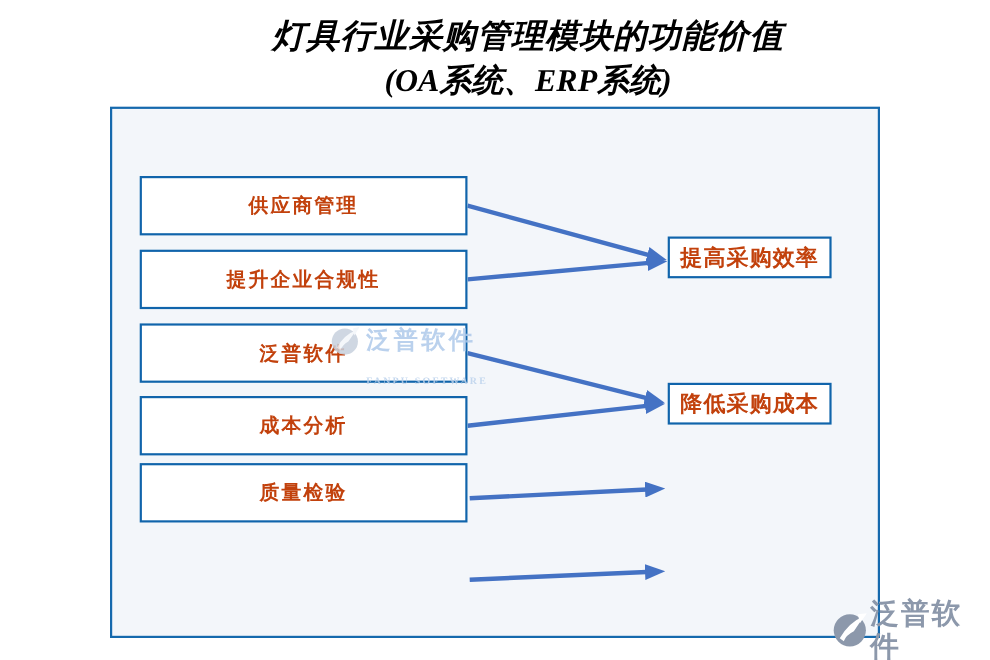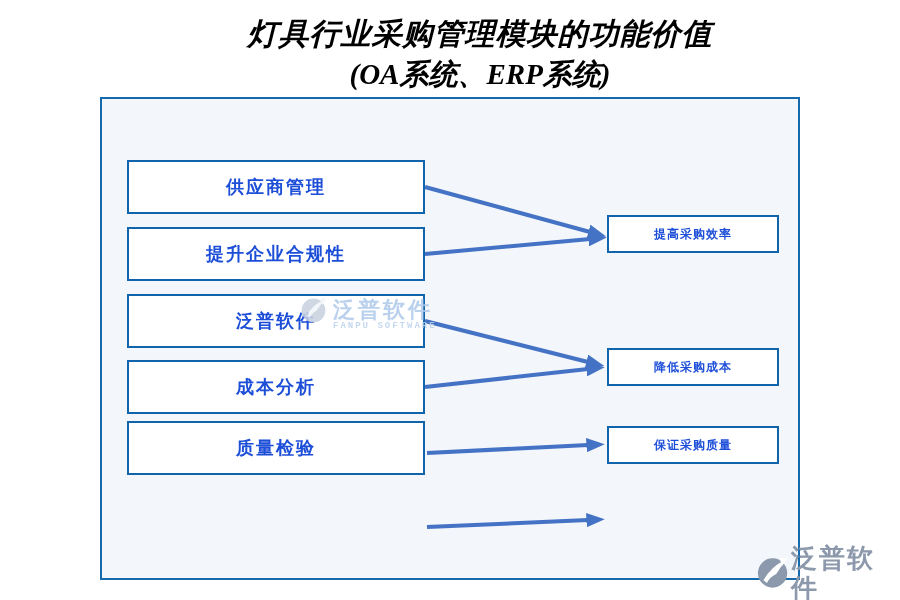--- a/index.html
+++ b/index.html
@@ -13,36 +13,36 @@
   }
   .title .line1{font-size:30px;letter-spacing:1px;}
   .title .line2{font-size:29px;}
   .frame{
     position:absolute;left:100px;top:97px;width:700px;height:483px;
     box-sizing:border-box;border:2px solid #1569ad;background:#f3f6fa;
   }
   .node{
     position:absolute;box-sizing:border-box;background:#ffffff;
     border:2px solid #1064ab;display:flex;align-items:center;justify-content:center;
-    color:#1d4ed8;font-weight:bold;font-family:"DejaVu Serif","Liberation Serif",serif;
+    color:#c2410c;font-weight:bold;font-family:"DejaVu Serif","Liberation Serif",serif;
   }
   .lbox{left:127px;width:298px;height:54px;font-size:18px;letter-spacing:2px;}
-  .rbox{left:607px;width:172px;height:38px;font-size:12px;letter-spacing:1px;}
+  .rbox{left:607px;width:149px;height:38px;font-size:20px;letter-spacing:1px;}
   .arrows{position:absolute;left:0;top:0;pointer-events:none;}
   .arrows line{stroke:#4472c4;stroke-width:4;}
   
   .watermark{
     position:absolute;left:300px;top:297px;display:flex;align-items:flex-start;
     opacity:.85;z-index:6;
   }
   .watermark .wm-text{margin-left:6px;}
   .wm-cn{font-size:22px;font-weight:bold;color:#aec9ea;letter-spacing:3px;
          font-family:"DejaVu Serif",serif;line-height:24px;}
   .wm-en{font-size:9px;color:#bcd2ec;letter-spacing:2px;
-         font-family:Liberation Mono, monospace;font-weight:bold;}
+         font-family:Liberation Serif, serif;font-weight:bold;margin-top:20px;}
   
   .brand{position:absolute;left:757px;top:543px;z-index:7;}
   .brand-row{display:flex;align-items:center;}
   .brand-cn{font-size:26px;font-weight:bold;color:#8c98ab;letter-spacing:2px;
             font-family:"DejaVu Serif",serif;line-height:30px;margin-left:3px;}
   .brand-url{font-size:13px;font-weight:bold;color:#dd9187;margin-top:-4px;
              font-family:"Liberation Serif",serif;letter-spacing:1px;}
 </style>
 </head>
 <body>
@@ -85,23 +85,20 @@
   <div class="node lbox" style="top:421px">
     <span>质量检验</span>
   </div>
 
   <div class="node rbox" style="top:215px">
     <span>提高采购效率</span>
   </div>
   <div class="node rbox" style="top:348px">
     <span>降低采购成本</span>
   </div>
-  <div class="node rbox" style="top:426px">
-    <span>保证采购质量</span>
-  </div>
 
   <div class="watermark">
     <svg width="27" height="27" viewBox="0 0 34 34">
       <circle cx="17" cy="17" r="15" fill="#c7d1de"></circle>
       <path d="M8,24 Q16,9 30,4 L21,17 Q14,21 12,27 z" fill="#f3f6fa"></path>
       <path d="M26,2 L34,0 L28,10 z" fill="#f3f6fa"></path>
     </svg>
     <div class="wm-text">
       <div class="wm-cn">泛普软件</div>
       <div class="wm-en">FANPU SOFTWARE</div>

